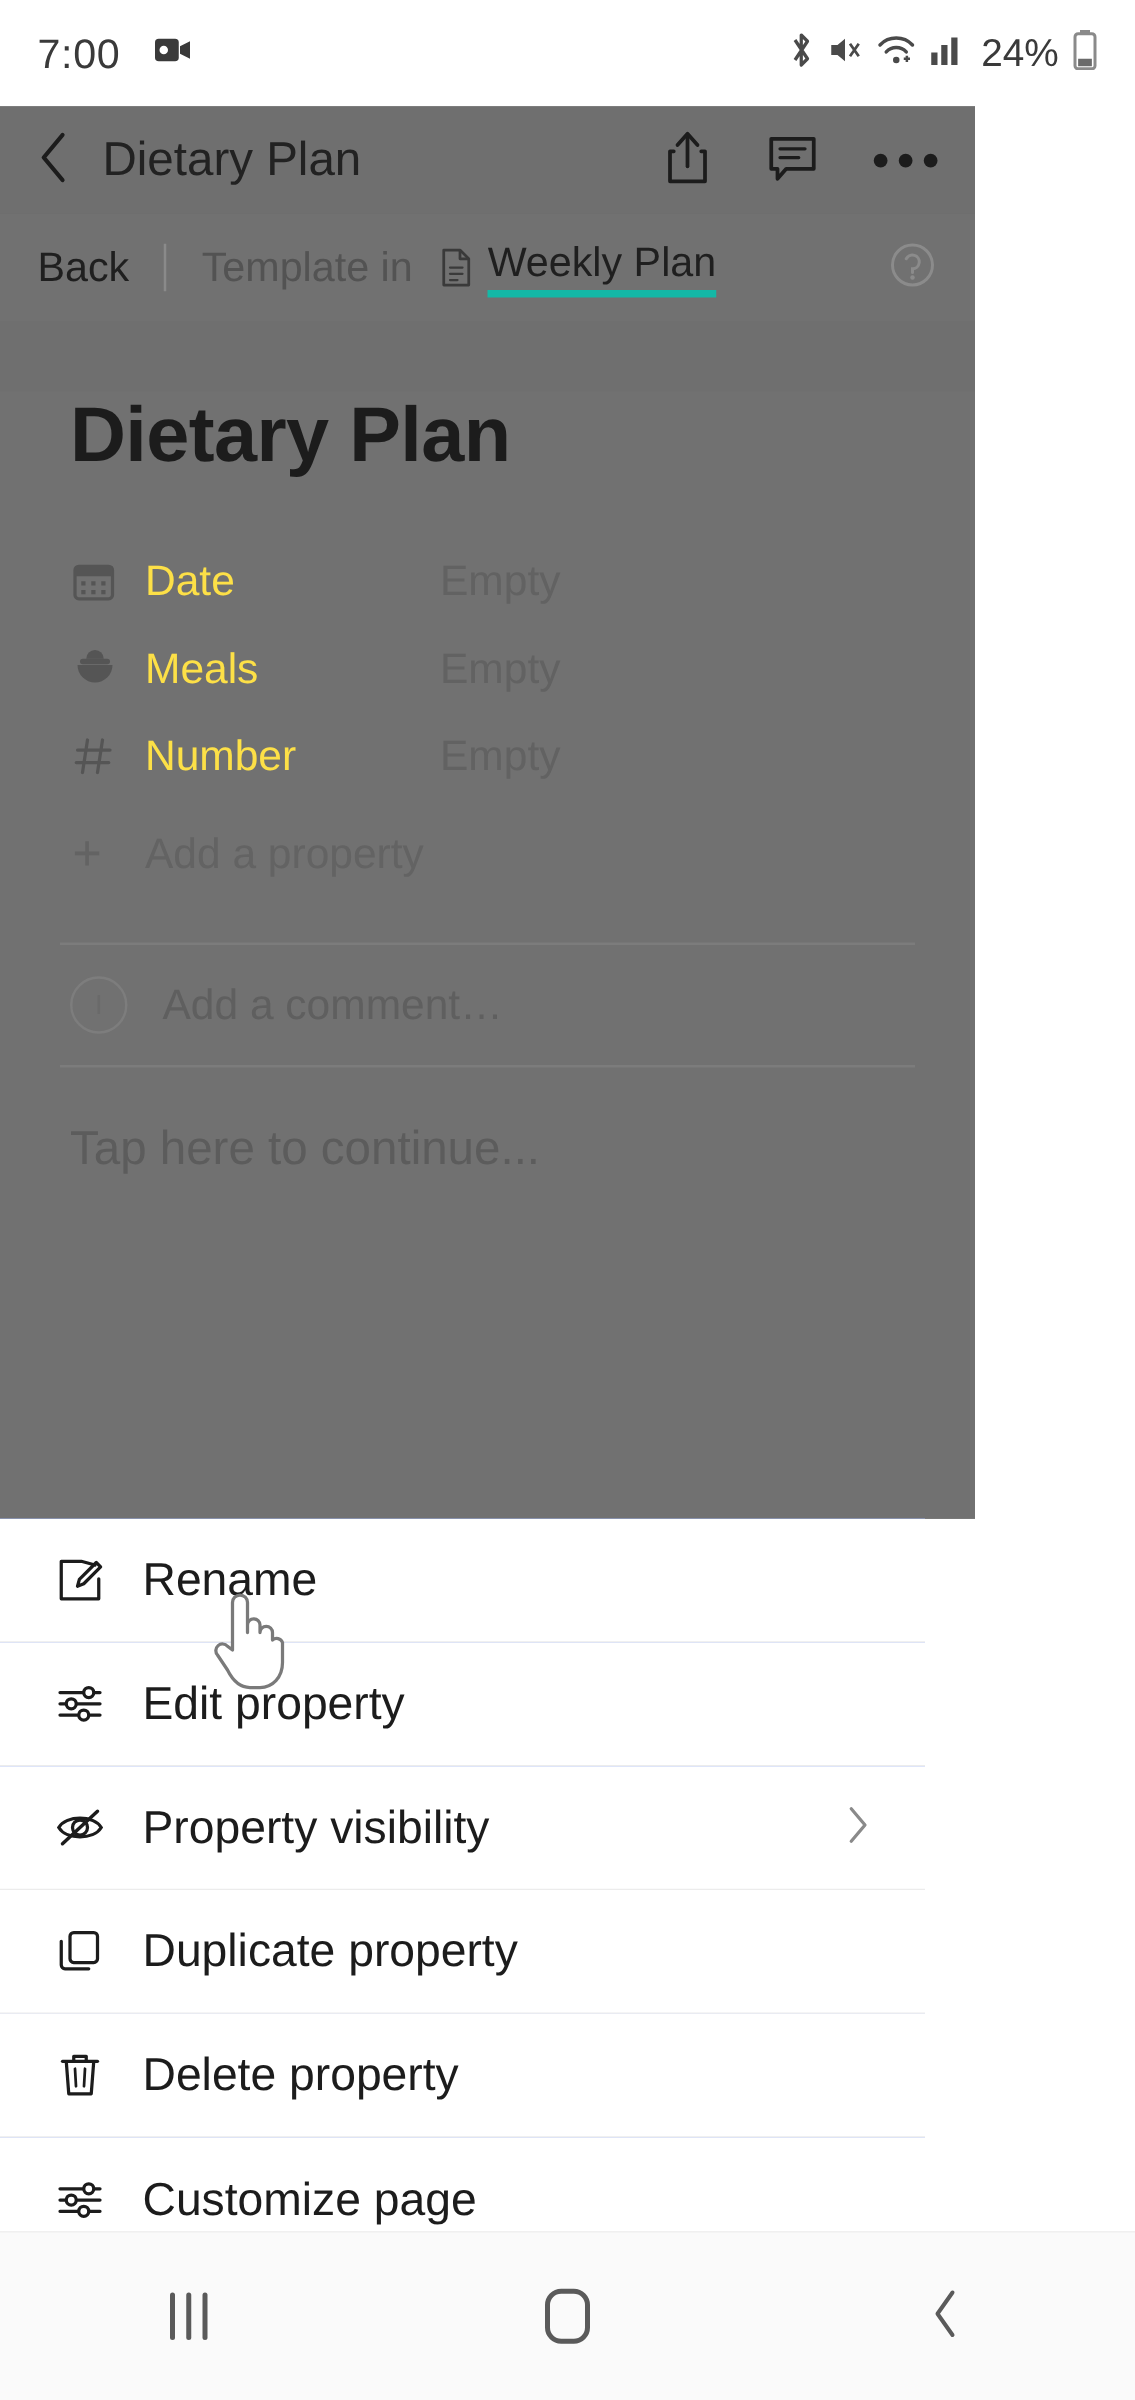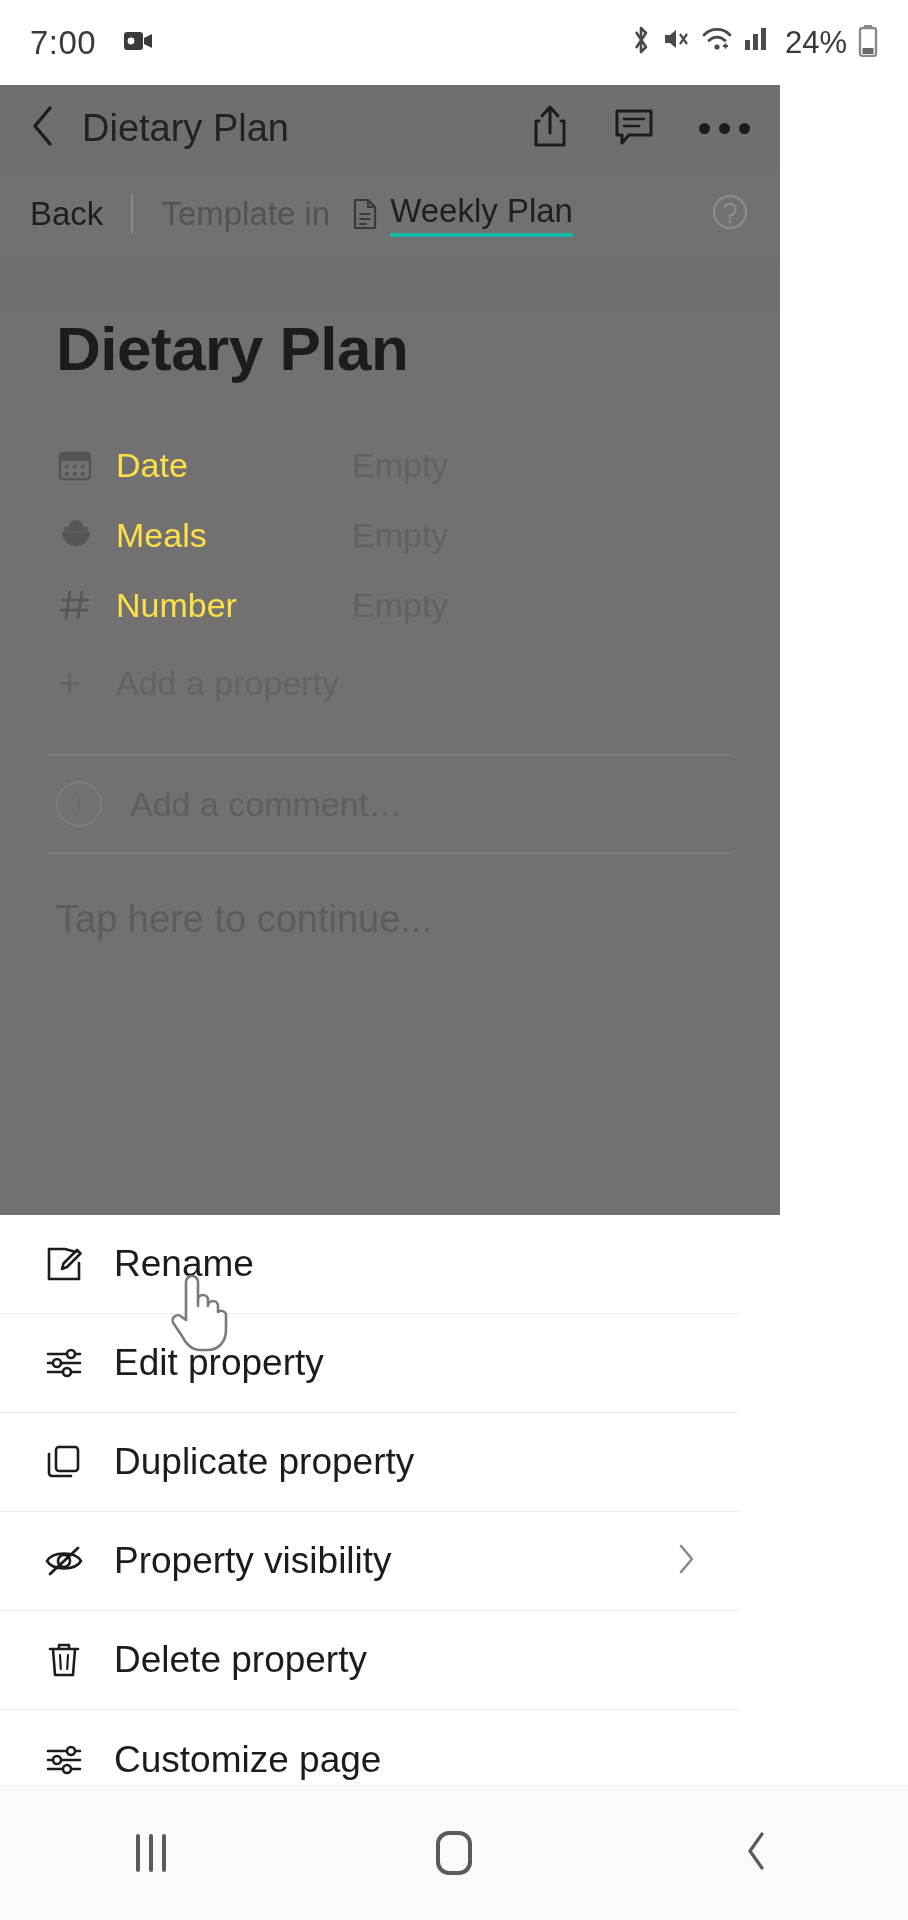--- a/index.html
+++ b/index.html
@@ -19,21 +19,21 @@
   .statusbar {
     position: absolute; top: 0; left: 0;
     width: 908px; height: 85px;
     background: #ffffff;
     display: flex; align-items: center;
     padding: 0 30px;
     color: #3c3c3c;
   }
   .sb-left { display: flex; align-items: center; gap: 28px; }
   .sb-time { font-size: 33px; letter-spacing: 0.5px; color: #3a3a3a; }
-  .sb-right { margin-left: auto; display: flex; align-items: flex-start; gap: 11px; }
+  .sb-right { margin-left: auto; display: flex; align-items: center; gap: 11px; }
   .sb-batt-text { font-size: 31px; color: #3a3a3a; margin-left: 4px;}
   .sb-ico { display: block; }
 
   
   .app {
     position: absolute; top: 85px; left: 0;
     width: 780px; height: 1130px;
     background: #6f6f6f;
     overflow: hidden;
   }
@@ -53,21 +53,21 @@
   .breadcrumb {
     height: 86px; display: flex; align-items: center;
     padding: 0 30px; gap: 0;
     background: #717171;
   }
   .bc-back { font-size: 33px; color: #1f1f1f; }
   .bc-sep { width: 2px; height: 38px; background: #8a8a8a; margin: 0 28px; }
   .bc-template { font-size: 33px; color: #535353; }
   .bc-page {
     font-size: 33px; color: #1f1f1f;
-    border-bottom: 4px solid #14b8a6;
+    border-bottom: 6px solid #14b8a6;
     padding-bottom: 3px; margin-left: 10px;
   }
   .bc-doc-ico { margin-left: 22px; margin-right: 2px; display: flex; align-items: center;}
   .bc-help { margin-left: auto; }
 
   .page-body { padding: 0 30px; background: #717171; height: calc(100% - 172px); }
   .page-title {
     font-size: 62px; font-weight: bold; color: #1c1c1c;
     margin-top: 56px; margin-left: 26px; letter-spacing: -0.5px;
   }
@@ -327,42 +327,42 @@
           <circle cx="26" cy="10" r="4" fill="#fff" stroke="#1c1c1c" stroke-width="2.6"></circle>
           <circle cx="12" cy="19" r="4" fill="#fff" stroke="#1c1c1c" stroke-width="2.6"></circle>
           <circle cx="22" cy="28" r="4" fill="#fff" stroke="#1c1c1c" stroke-width="2.6"></circle>
         </svg>
       </span>
       <span class="mi-label">Edit property</span>
     </div>
 
     <div class="menu-item">
       <span class="mi-ico">
-        <svg width="38" height="38" viewBox="0 0 38 38">
-          <rect x="11" y="4" width="22" height="24" rx="3" stroke="#1c1c1c" stroke-width="2.6" fill="none"></rect>
-          <path d="M26 33 L7 33 A3 3 0 0 1 4 30 L4 11" stroke="#1c1c1c" stroke-width="2.6" fill="none" stroke-linecap="round" stroke-linejoin="round"></path>
-        </svg>
-      </span>
-      <span class="mi-label">Duplicate property</span>
-    </div>
-
-    <div class="menu-item">
-      <span class="mi-ico">
         <svg width="40" height="34" viewBox="0 0 40 34">
           <path d="M3 17 C9 7 31 7 37 17 C31 27 9 27 3 17 Z" stroke="#1c1c1c" stroke-width="2.6" fill="none"></path>
           <circle cx="20" cy="17" r="6" stroke="#1c1c1c" stroke-width="2.6" fill="none"></circle>
           <path d="M6 30 L34 4" stroke="#1c1c1c" stroke-width="2.8" stroke-linecap="round"></path>
         </svg>
       </span>
       <span class="mi-label">Property visibility</span>
       <span class="mi-chev">
         <svg width="20" height="34" viewBox="0 0 20 34">
           <path d="M5 4 L16 17 L5 30" stroke="#8a8a8a" stroke-width="2.6" fill="none" stroke-linecap="round" stroke-linejoin="round"></path>
         </svg>
       </span>
+    </div>
+
+    <div class="menu-item">
+      <span class="mi-ico">
+        <svg width="38" height="38" viewBox="0 0 38 38">
+          <rect x="11" y="4" width="22" height="24" rx="3" stroke="#1c1c1c" stroke-width="2.6" fill="none"></rect>
+          <path d="M26 33 L7 33 A3 3 0 0 1 4 30 L4 11" stroke="#1c1c1c" stroke-width="2.6" fill="none" stroke-linecap="round" stroke-linejoin="round"></path>
+        </svg>
+      </span>
+      <span class="mi-label">Duplicate property</span>
     </div>
 
     <div class="menu-item">
       <span class="mi-ico">
         <svg width="34" height="38" viewBox="0 0 34 38">
           <path d="M3 8 L31 8" stroke="#1c1c1c" stroke-width="2.6" stroke-linecap="round"></path>
           <path d="M12 8 L12 4 L22 4 L22 8" stroke="#1c1c1c" stroke-width="2.6" fill="none" stroke-linejoin="round"></path>
           <path d="M6 8 L8 34 L26 34 L28 8" stroke="#1c1c1c" stroke-width="2.6" fill="none" stroke-linejoin="round"></path>
           <path d="M13 14 L13.8 28 M21 14 L20.2 28" stroke="#1c1c1c" stroke-width="2.2" stroke-linecap="round"></path>
         </svg>

